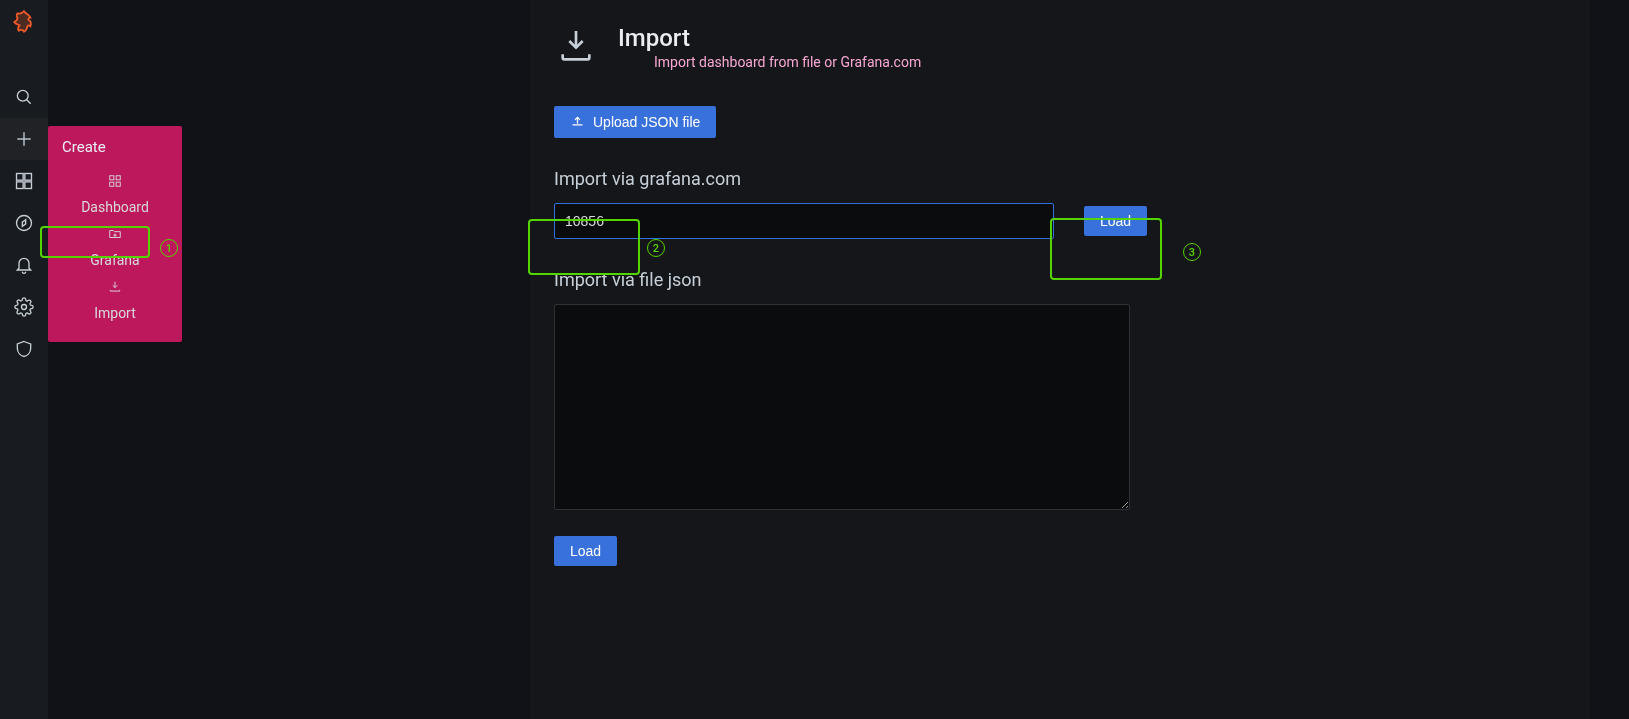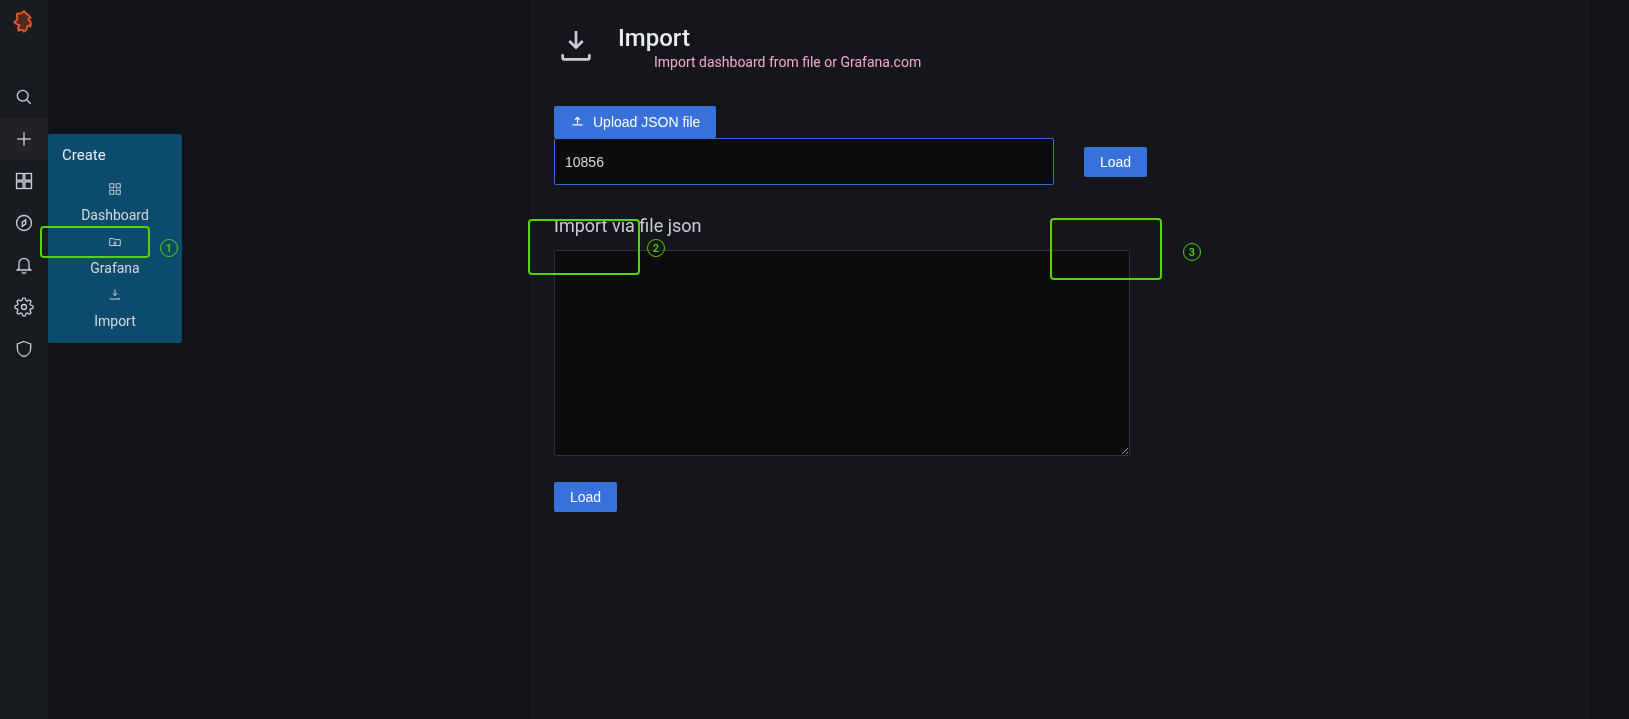--- a/index.html
+++ b/index.html
@@ -39,24 +39,23 @@
   }
   .sidebar .nav-icon.active { background: #202226; }
   .sidebar svg { width: 20px; height: 20px; stroke: currentColor; fill: none; stroke-width: 1.6; }
   .sidebar .logo svg { width: 26px; height: 26px; }
 
   .submenu {
     position: absolute;
     left: 48px;
     top: 126px;
     width: 134px;
-    background: #0c4a6e;
+    background: #be185d;
     border-radius: 2px;
-    padding-bottom: 8px;
-    margin-top: 8px;
+    padding-bottom: 15px;
   }
   .submenu-header {
     padding: 12px 14px;
     font-size: 15px;
     color: #e9edf2;
   }
   .submenu-item {
     display: flex;
     align-items: center;
     gap: 8px;
@@ -139,21 +138,21 @@
     align-items: center;
     gap: 0;
   }
   .text-input {
     background: #0b0c0e;
     border: 1px solid #2f72dc;
     color: #d8d9da;
     font-size: 14px;
     padding: 8px 10px;
     width: 500px;
-    height: 47px;
+    height: 36px;
     border-radius: 2px;
     outline: none;
   }
   .load-btn-wrap {
     position: relative;
     margin-left: 30px;
   }
   .json-area {
     background: #0b0c0e;
     border: 1px solid #2c3235;
@@ -289,20 +288,21 @@
 
   <button class="btn">
     <span><svg viewBox="0 0 24 24">
           <path d="M12 17V7"></path>
           <path d="M8 11l4-4 4 4"></path>
           <path d="M4 19h16"></path>
         </svg></span>
     <span>Upload JSON file</span>
   </button>
 
+  <div class="section-label">Import via grafana.com</div>
 
   <div class="input-row">
     <input class="text-input" type="text" value="10856" style="">
     <div class="load-btn-wrap">
       <button class="btn">
         <span>Load</span>
       </button>
     </div>
   </div>
 

